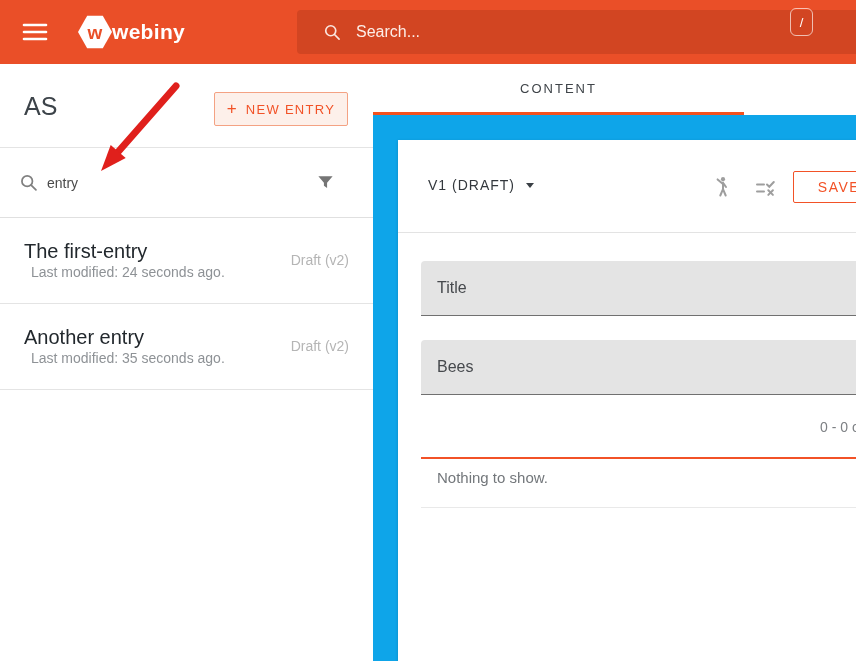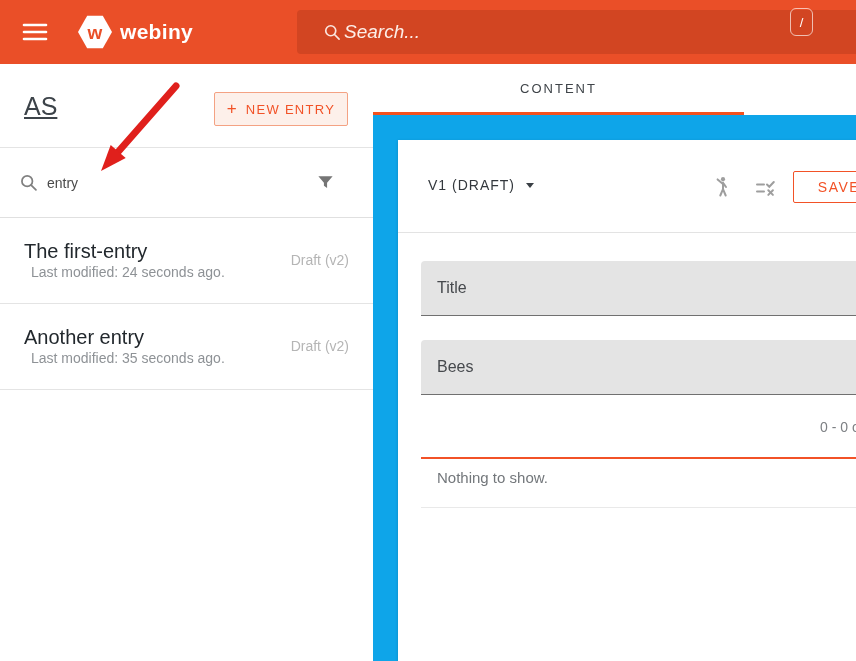--- a/index.html
+++ b/index.html
@@ -6,32 +6,32 @@
   html,body { font-family:"Liberation Sans", sans-serif; }
   .screen { position:relative; width:856px; height:661px; overflow:hidden; background:#fff; }
 
   
   .topbar { position:absolute; left:0; top:0; width:856px; height:64px; background:#ea4f28; z-index:5; }
   .hamburger { position:absolute; left:22px; top:20px; width:26px; height:24px; cursor:pointer; color:#fff; }
   .logo { position:absolute; left:78px; top:14px; height:36px; display:flex; align-items:center; cursor:pointer; }
   .hex { width:34px; height:34px; background:#fff; display:flex; align-items:center; justify-content:center;
          clip-path:polygon(27% 2%, 73% 2%, 100% 50%, 73% 98%, 27% 98%, 0% 50%); }
   .hexletter { color:#ea4f28; font-weight:700; font-size:19px; line-height:1; }
-  .logotext { color:#fff; font-size:21px; font-weight:700; letter-spacing:.3px; margin-left:8px; }
+  .logotext { color:#fff; font-size:21px; font-weight:700; letter-spacing:.3px; }
   .topsearch { position:absolute; left:297px; top:10px; width:580px; height:44px; background:#d24522;
                border-radius:4px; display:flex; align-items:center; }
   .topsearch .searchicon { margin-left:25px; width:20px; height:20px; color:#fbe6df; }
-  .topsearch .placeholder { margin-left:2px; color:#fdeee8; font-size:19px;font-style:italic; }
+  .topsearch .placeholder { margin-left:14px; color:#fdeee8; font-size:16px; }
   .slash { position:absolute; right:43px; top:8px; width:23px; height:28px; border:1px solid rgba(255,255,255,.65);
            border-radius:6px; color:#fff; font-size:13px; display:flex; align-items:center; justify-content:center; }
 
   
   .sidebar { position:absolute; left:0; top:64px; width:373px; bottom:0; background:#fff; z-index:2; }
   .sidebar-header { position:relative; height:84px; border-bottom:1px solid #e4e4e4; }
-  .sidebar-title { position:absolute; left:24px; top:28px; font-size:25px; color:#3c4349;text-decoration:underline; }
+  .sidebar-title { position:absolute; left:24px; top:28px; font-size:25px; color:#3c4349; }
   .new-entry-btn { position:absolute; left:214px; top:28px; width:134px; height:34px; background:#fdf0ea;
                    border:1px solid #f4a283; border-radius:2px; color:#f25227; font-size:13px; letter-spacing:1.3px;
                    display:flex; align-items:center; justify-content:center; cursor:pointer;
                    font-family:"Liberation Sans", sans-serif; }
   .new-entry-btn .plus { font-size:17px; letter-spacing:0; margin-right:9px; font-weight:400; }
   .list-search-row { position:relative; height:70px; border-bottom:1px solid #e0e0e0; }
   .list-search-row .searchicon { position:absolute; left:18px; top:24px; width:21px; height:21px; color:#808080; }
   .list-search-value { position:absolute; left:47px; top:27px; font-size:14px; color:#4a4a4a;text-align:right; }
   .filtericon { position:absolute; right:38px; top:25px; width:19px; height:19px; color:#757575; cursor:pointer; }
   .entry-item { position:relative; height:86px; border-bottom:1px solid #e4e4e4; cursor:pointer; background:#fff; }

